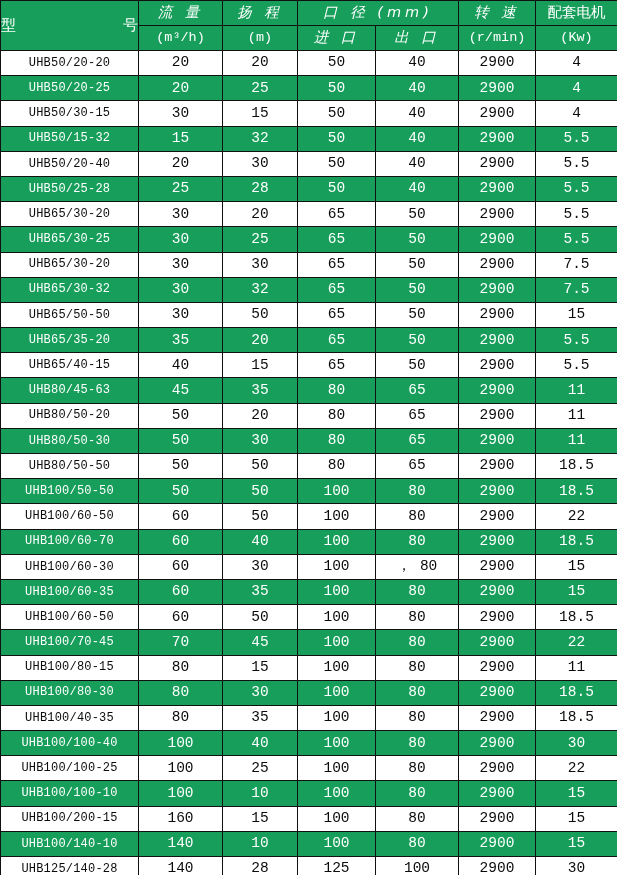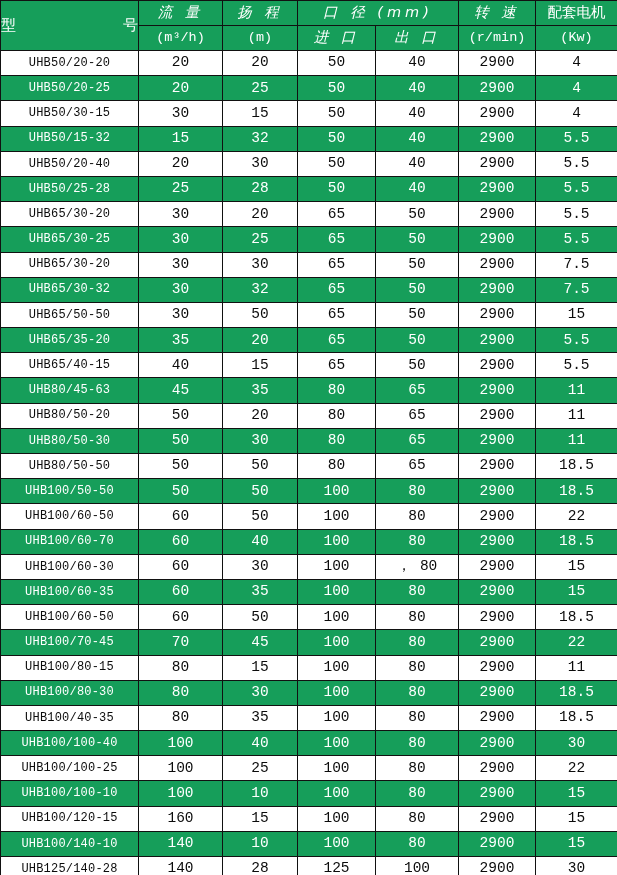--- a/index.html
+++ b/index.html
@@ -384,21 +384,21 @@
       <tr class="row-green">
         <td class="model-cell">UHB100/100-10</td>
         <td>100</td>
         <td>10</td>
         <td>100</td>
         <td>80</td>
         <td>2900</td>
         <td>15</td>
       </tr>
       <tr class="row-white">
-        <td class="model-cell">UHB100/120-15</td>
+        <td class="model-cell">UHB100/200-15</td>
         <td>160</td>
         <td>15</td>
         <td>100</td>
         <td>80</td>
         <td>2900</td>
         <td>15</td>
       </tr>
       <tr class="row-green">
         <td class="model-cell">UHB100/140-10</td>
         <td>140</td>

